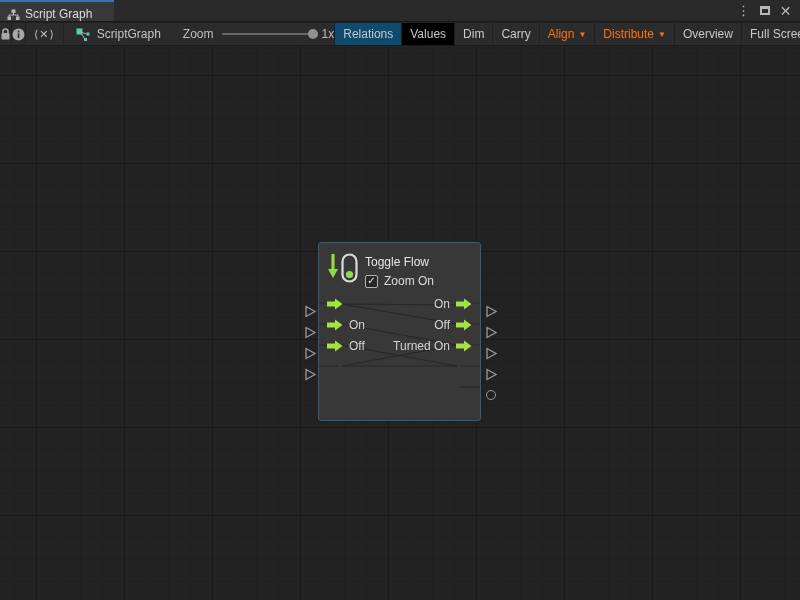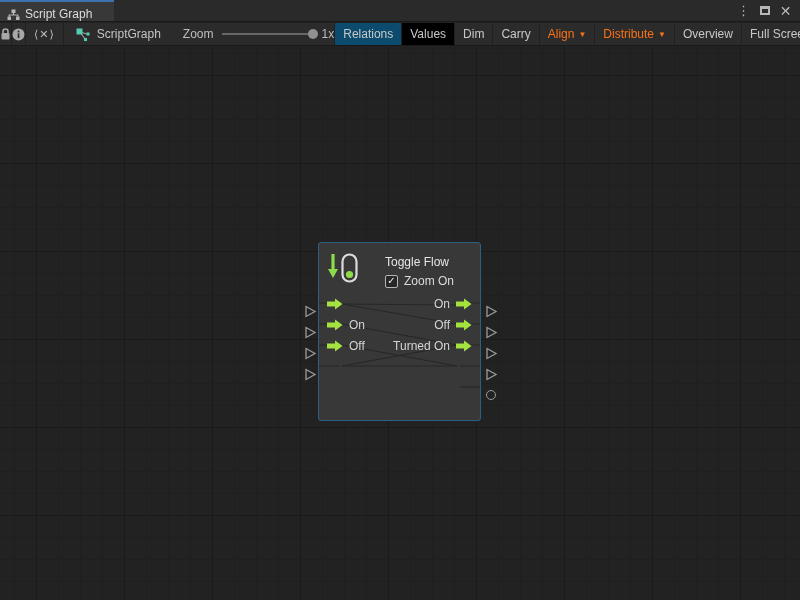--- a/index.html
+++ b/index.html
@@ -69,21 +69,21 @@
       linear-gradient(90deg, #1f1f1f 1px, transparent 1px);
     background-size:88px 88px, 88px 88px, 22px 22px, 22px 22px;
     background-position:36px 28px, 36px 28px, 14px 6px, 14px 6px;
   }
 
   
   .node {
     position:absolute; left:318px; top:195px; width:163px; height:179px;
     background:#383838; border:1px solid #2f5f7e; border-radius:3px;
   }
-  .node-header { display:flex; padding:9px 10px 0 8px; gap:24px; position:relative; z-index:2; }
+  .node-header { display:flex; padding:9px 10px 0 8px; gap:4px; position:relative; z-index:2; }
   .node-icon { position:relative; width:34px; height:32px; flex:none; }
   .node-title { font-size:12px; color:#e6e6e6; padding-top:3px; }
   .checkbox-row { display:flex; align-items:center; gap:6px; margin-top:5px; }
   .checkbox {
     width:13px; height:13px; background:#272727; border:1px solid #b4b4b4;
     border-radius:2px; display:flex; align-items:center; justify-content:center;
     font-size:10px; color:#f0f0f0; line-height:1;
   }
   .checkbox-label { font-size:12px; color:#dadada; }
 

